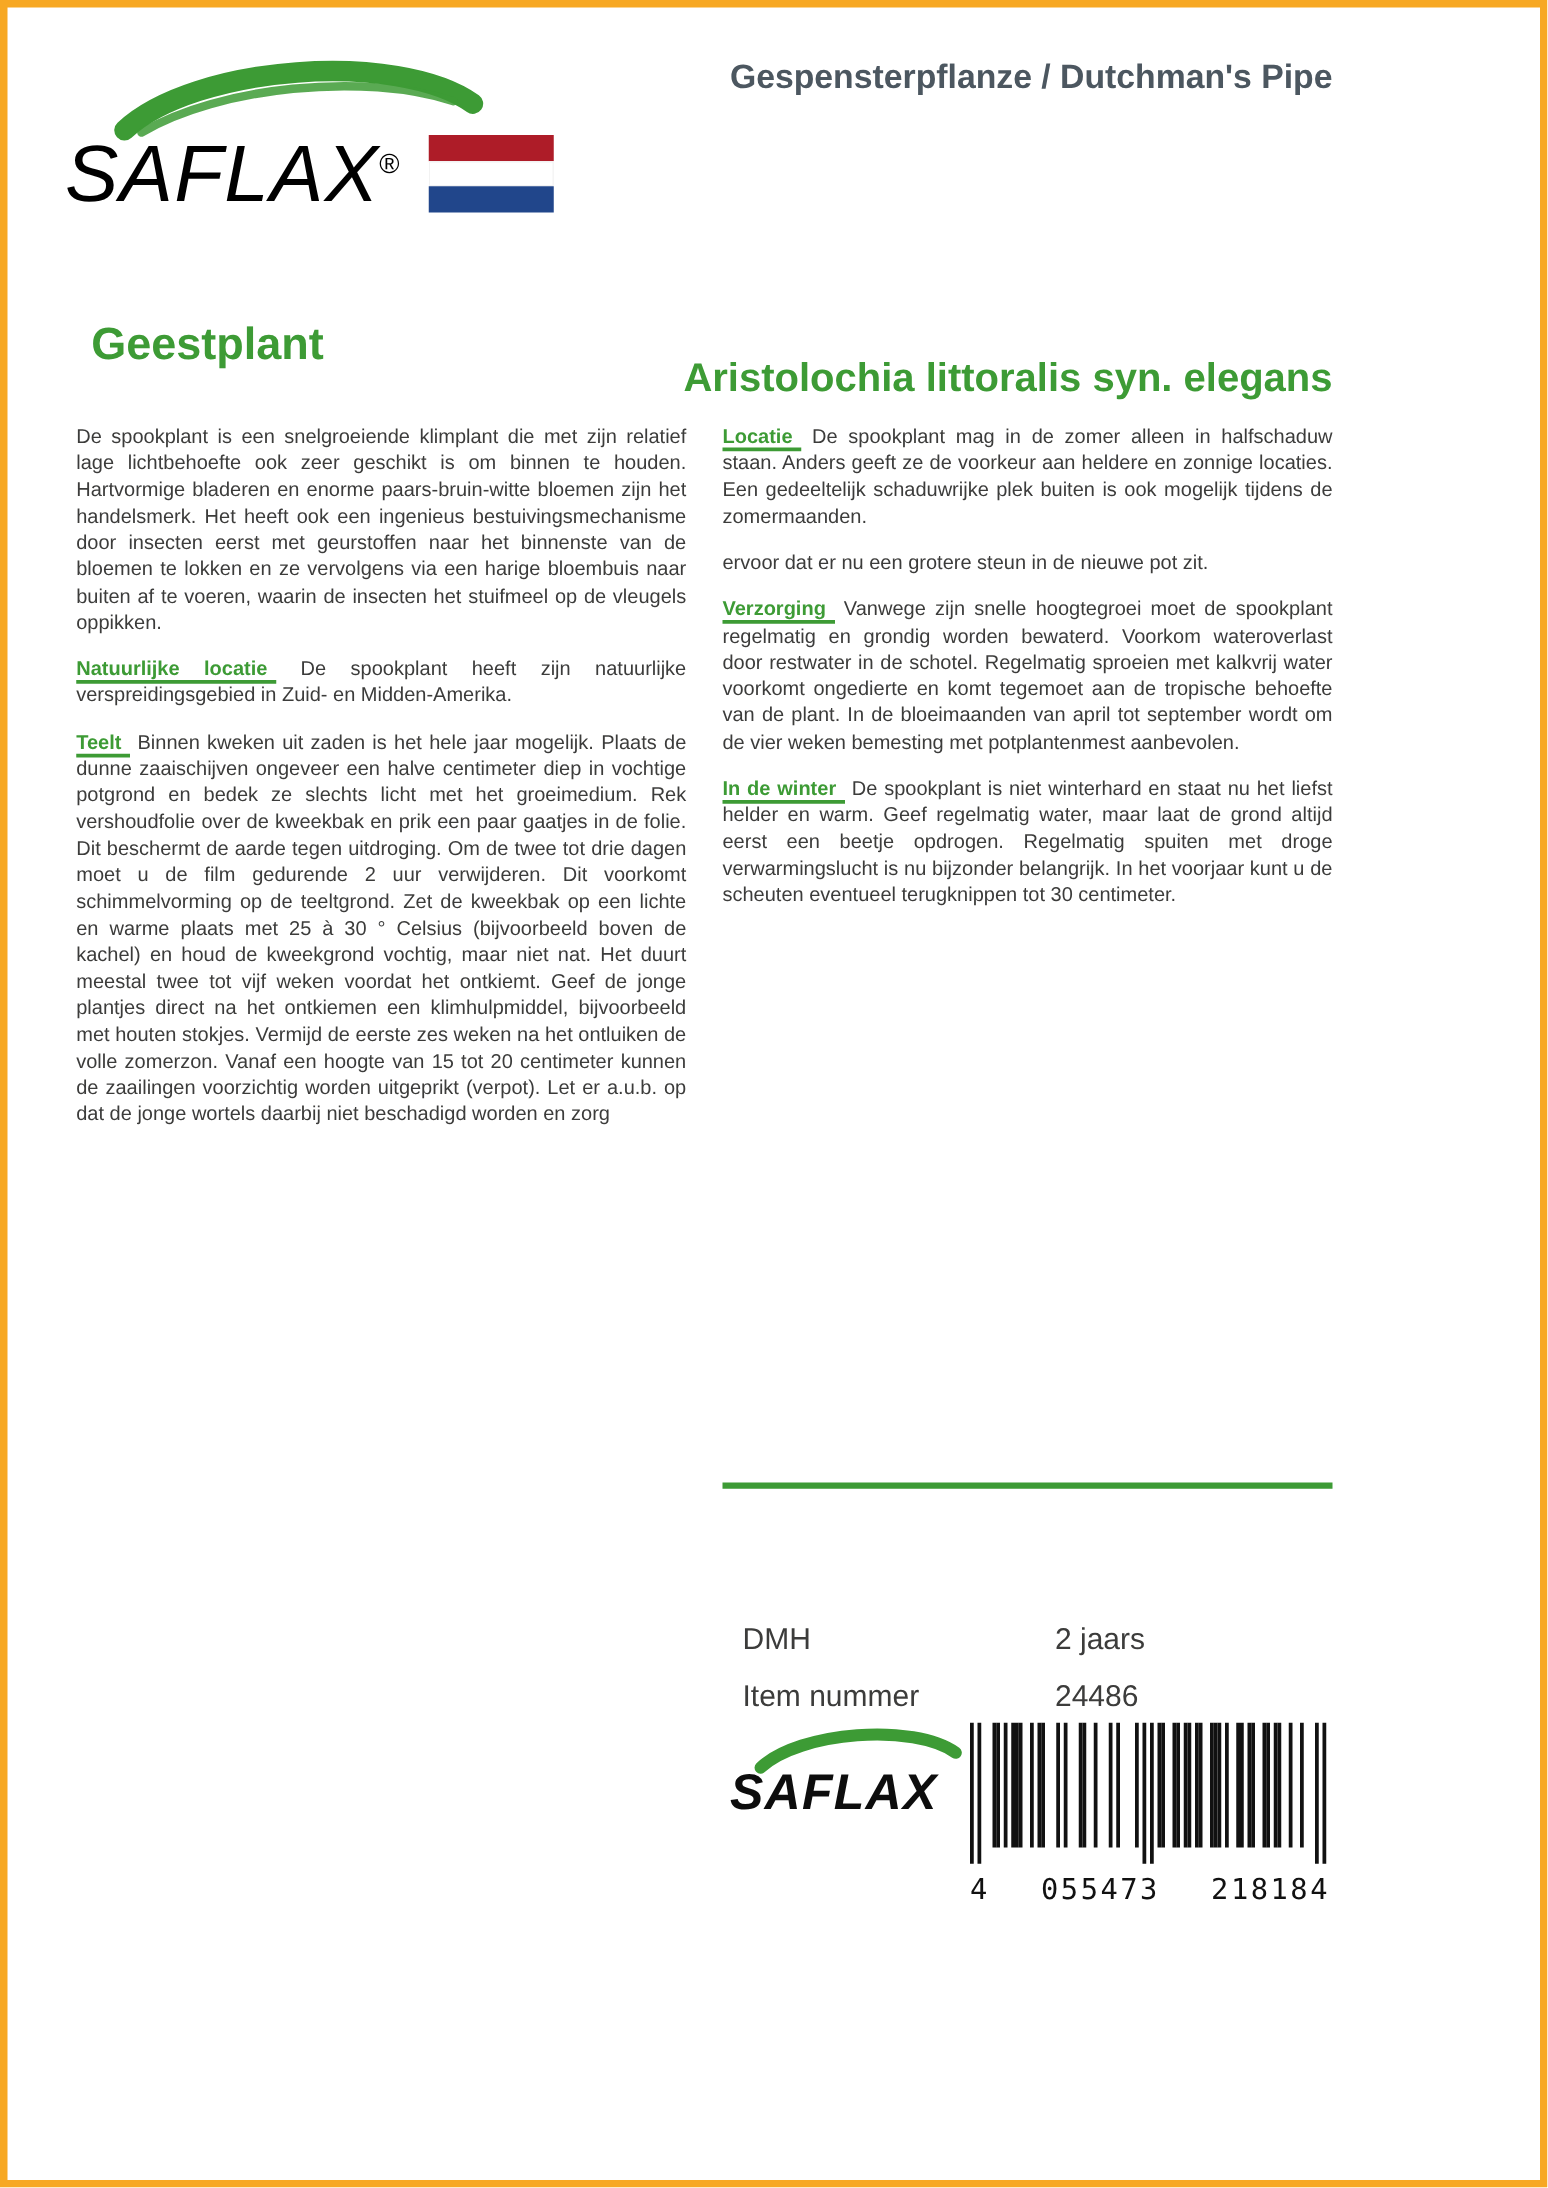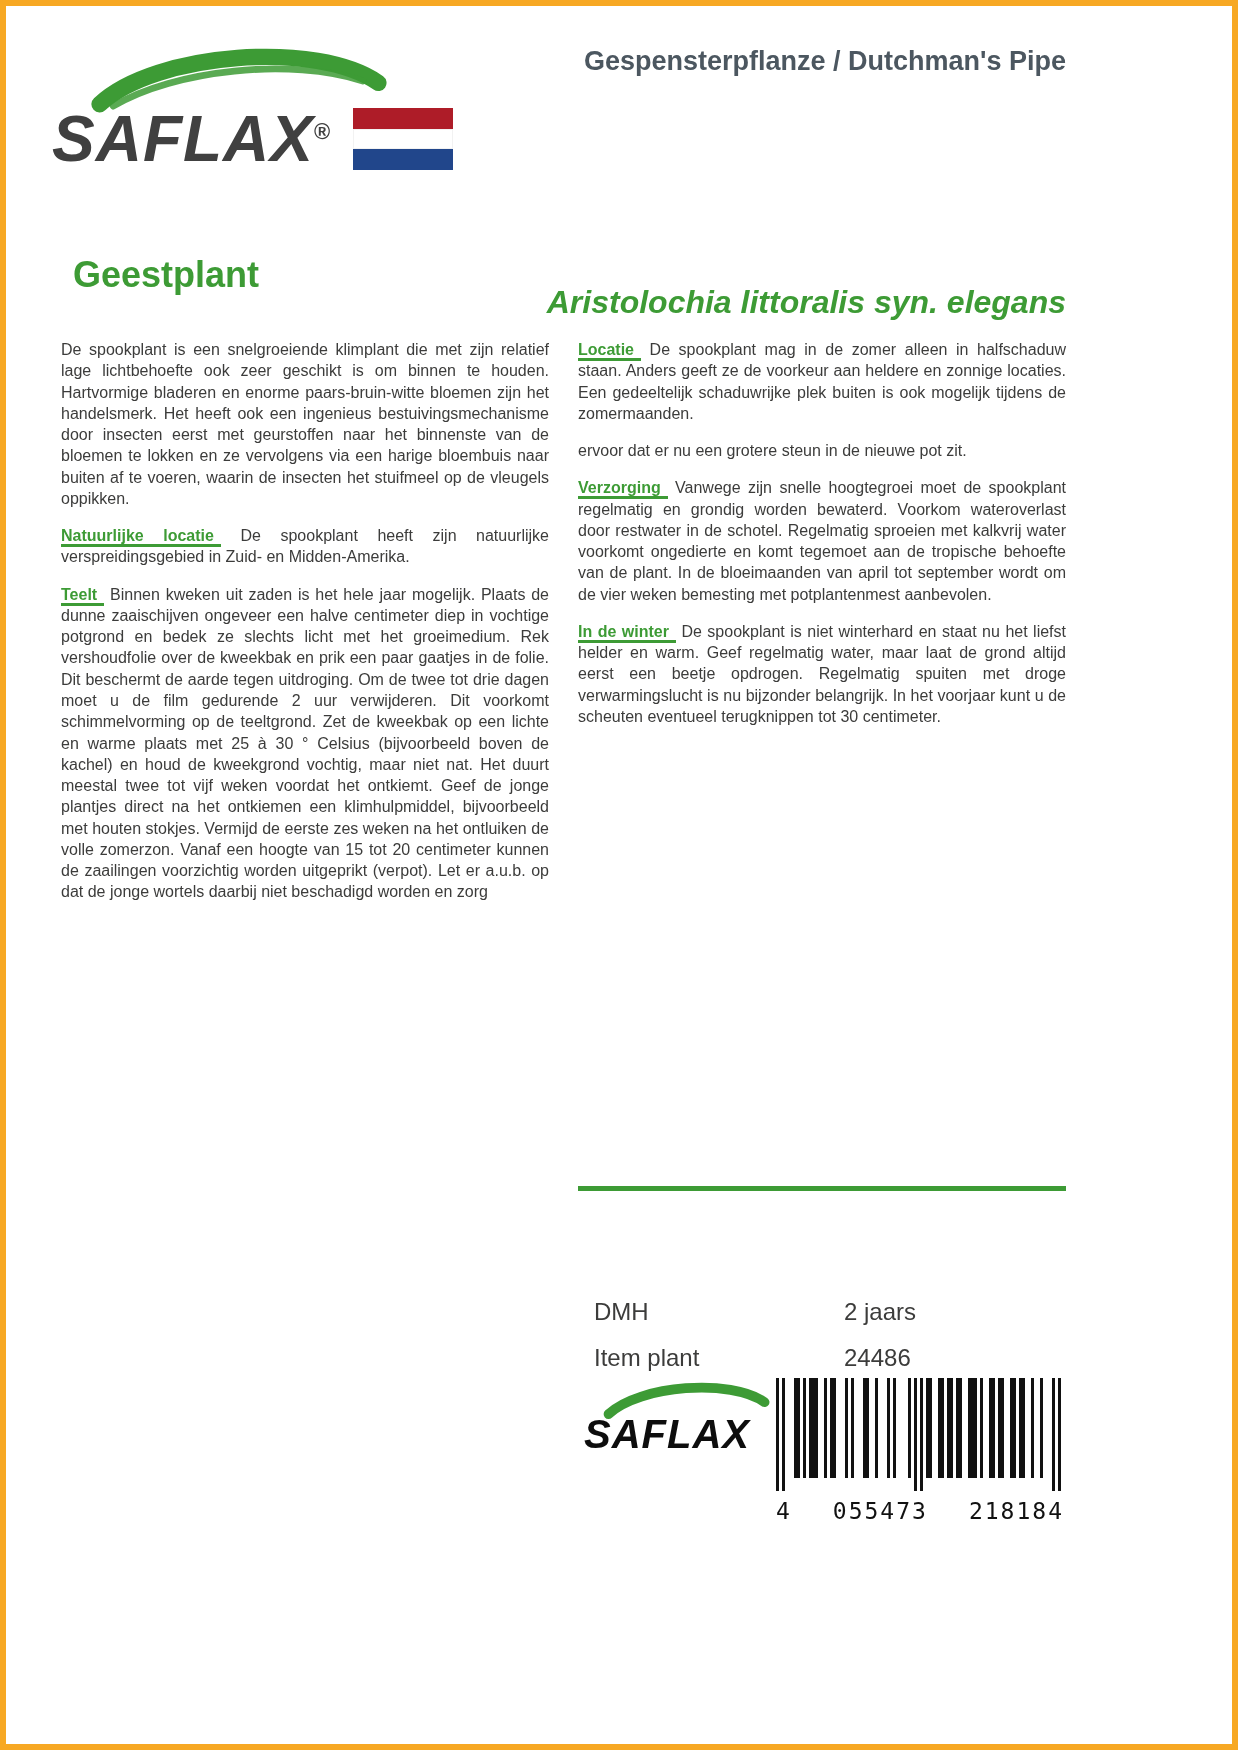--- a/index.html
+++ b/index.html
@@ -10,34 +10,34 @@
   .page{
     position:relative;width:1238px;height:1750px;box-sizing:border-box;
     border:6px solid var(--orange);background:#fff;overflow:hidden;
     font-family:"Liberation Sans",sans-serif;
   }
   
   .brand{position:absolute;left:46px;top:34px;}
   .brand svg{display:block;margin-left:36px;}
   .swoosh-path{stroke:var(--green);fill:none;stroke-linecap:round;}
   .brand-row{display:flex;align-items:center;gap:22px;margin-top:-16px;}
-  .wordmark{font-style:italic;font-weight:bold;font-size:64px;letter-spacing:1px;color:#404040;white-space:nowrap;}
+  .wordmark{font-style:italic;font-weight:normal;font-size:64px;letter-spacing:1px;color:#000000;white-space:nowrap;}
   .reg{font-size:22px;vertical-align:super;font-style:normal;}
   .flag{width:100px;height:62px;display:flex;flex-direction:column;flex:none;}
   .flag span{flex:1;}
   .f-red{background:var(--flag-red);}
   .f-white{background:#ffffff;box-shadow:inset 0 0 0 1px #f2f2f2;}
   .f-blue{background:var(--flag-blue);}
   
   .top-title{position:absolute;left:460px;top:40px;width:600px;text-align:right;
     font-size:27px;font-weight:bold;color:var(--gray);}
   .product-title{position:absolute;left:55px;top:236px;margin:12px;font-size:36px;
     color:var(--green);font-weight:bold;}
   .botanical{position:absolute;left:420px;top:278px;width:640px;margin:0;font-size:32px;
-    color:var(--green);font-weight:bold;text-align:right;font-style:italic;}
+    color:var(--green);font-weight:bold;text-align:right;}
   
   .col{position:absolute;top:333px;width:488px;}
   .col-left{left:55px;}
   .col-right{left:572px;}
   .col p{margin:0 0 16px;font-size:16px;line-height:1.33;color:var(--text);text-align:justify;}
   .sh{color:var(--green);font-weight:bold;border-bottom:3px solid var(--green);padding-right:7px;}
   
   .divider{position:absolute;left:572px;top:1180px;width:488px;height:5px;background:var(--green);}
   
   .footer-info{position:absolute;left:588px;top:1292px;width:470px;}
@@ -92,21 +92,21 @@
   </div>
 
   <div class="divider"></div>
 
   <div class="footer-info">
     <div class="row">
       <span>DMH</span>
       <span>2 jaars</span>
     </div>
     <div class="row">
-      <span>Item plant</span>
+      <span>Item nummer</span>
       <span>24486</span>
     </div>
   </div>
 
   <div class="footer-logo">
     <svg width="168" height="44" viewBox="0 0 310 80">
       <path class="swoosh-path" d="M12 66 C70 12, 238 0, 300 44" stroke-width="18"></path>
     </svg>
     <span class="wordmark-sm">SAFLAX</span>
   </div>

